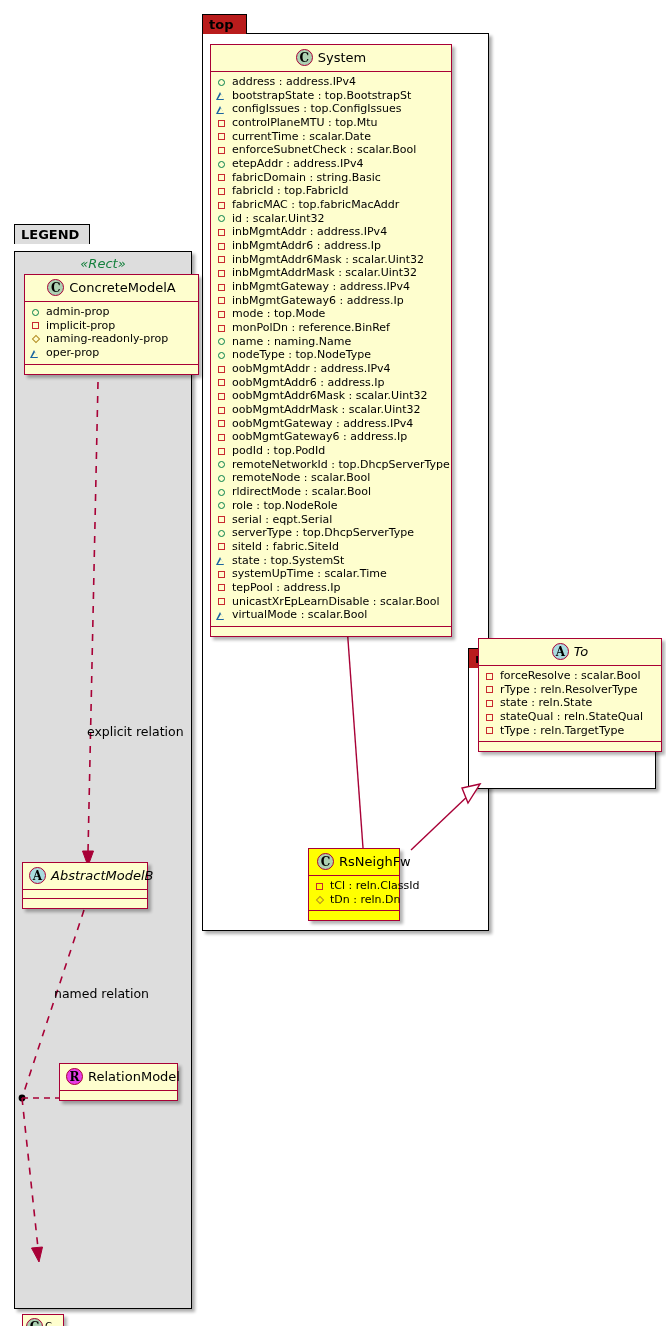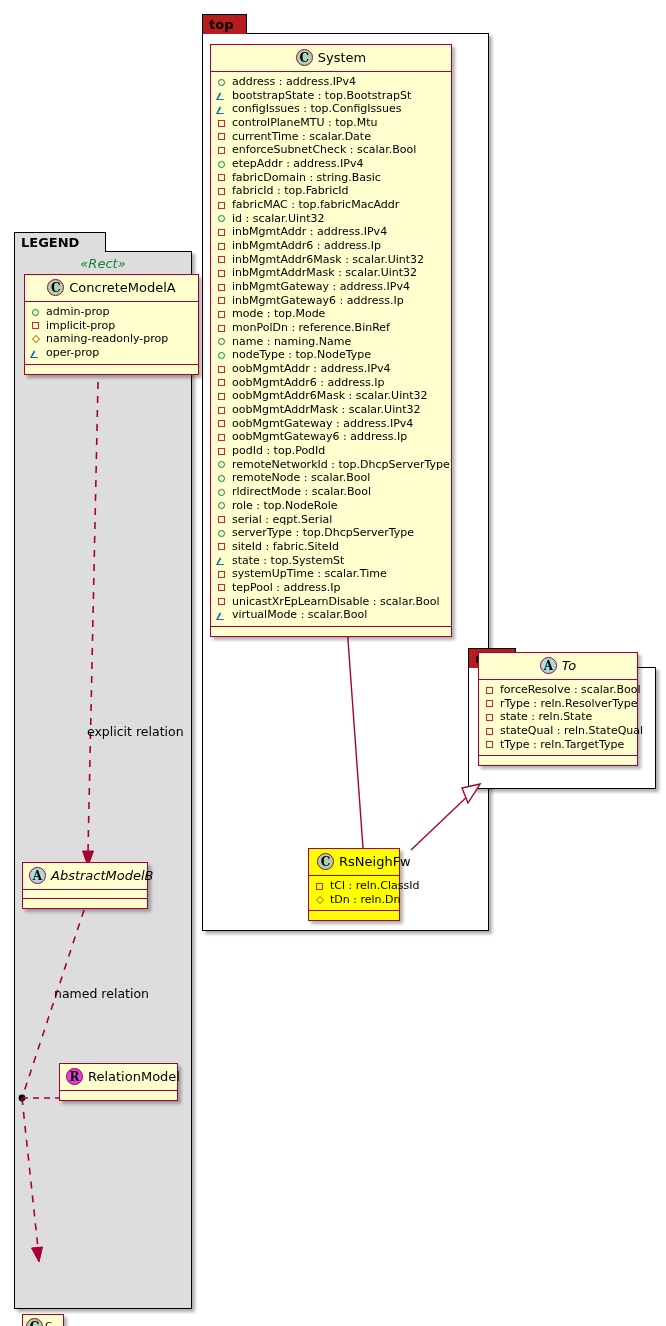--- a/index.html
+++ b/index.html
@@ -231,21 +231,21 @@
 
   <div class="pkg-tab plain" style="left:202px; top:14px; width:45px;">
     <span>top</span>
     <svg class="pkg-tab-corner" width="14" height="20">
       <polygon points="0,0 14,14 14,20 0,20" fill="#FFFFFF" stroke="none"></polygon>
       <line x1="0" y1="0" x2="14" y2="14" stroke="#000000" stroke-width="1.4"></line>
     </svg>
   </div>
   <div class="pkg-body" style="left:202px; top:33px; width:287px; height:898px;"></div>
 
-  <div class="pkg-tab" style="left:14px; top:232px; width:92px;">
+  <div class="pkg-tab" style="left:14px; top:224px; width:76px;">
     <span>LEGEND</span>
     <svg class="pkg-tab-corner" width="14" height="20">
       <polygon points="0,0 14,14 14,20 0,20" fill="#DDDDDD" stroke="none"></polygon>
       <line x1="0" y1="0" x2="14" y2="14" stroke="#000000" stroke-width="1.4"></line>
     </svg>
   </div>
   <div class="pkg-body gray" style="left:14px; top:251px; width:178px; height:1058px;"></div>
 
   <div class="pkg-tab plain" style="left:468px; top:648px; width:48px;">
     <span>reln</span>
@@ -311,21 +311,21 @@
     <div class="cls-head">
       <span class="badge badge-C">C</span><span class="cls-title">RsNeighFw</span>
     </div>
     <div class="cls-attrs">
       <span class="attr"><span class="vis"><i class="vis-square"></i></span><span class="vtxt">tCl : reln.ClassId</span></span>
       <span class="attr"><span class="vis"><i class="vis-diamond"></i></span><span class="vtxt">tDn : reln.Dn</span></span>
     </div>
     <div class="cls-ops"></div>
   </div>
 
-  <div class="cls" style="left:478px; top:652px; width:160px;">
+  <div class="cls" style="left:478px; top:638px; width:184px;">
     <div class="cls-head">
       <span class="badge badge-A">A</span><span class="cls-title abs">To</span>
     </div>
     <div class="cls-attrs">
       <span class="attr"><span class="vis"><i class="vis-square"></i></span><span class="vtxt">forceResolve : scalar.Bool</span></span>
       <span class="attr"><span class="vis"><i class="vis-square"></i></span><span class="vtxt">rType : reln.ResolverType</span></span>
       <span class="attr"><span class="vis"><i class="vis-square"></i></span><span class="vtxt">state : reln.State</span></span>
       <span class="attr"><span class="vis"><i class="vis-square"></i></span><span class="vtxt">stateQual : reln.StateQual</span></span>
       <span class="attr"><span class="vis"><i class="vis-square"></i></span><span class="vtxt">tType : reln.TargetType</span></span>
     </div>

